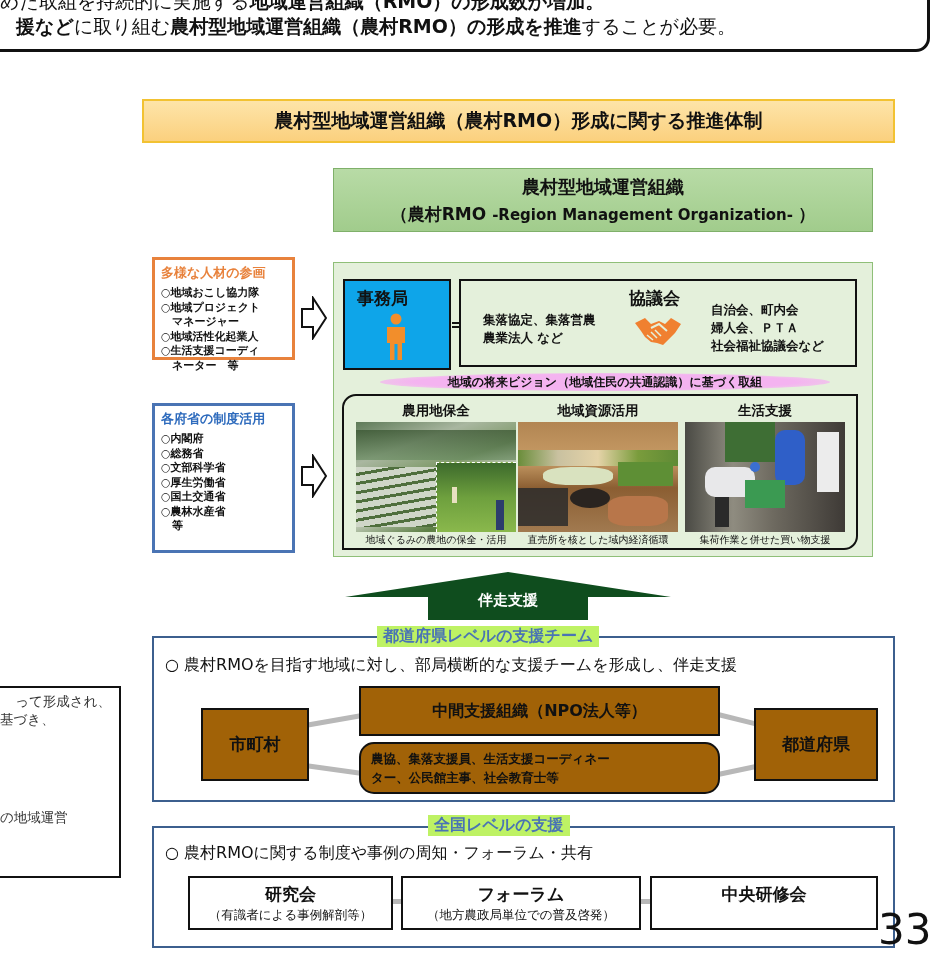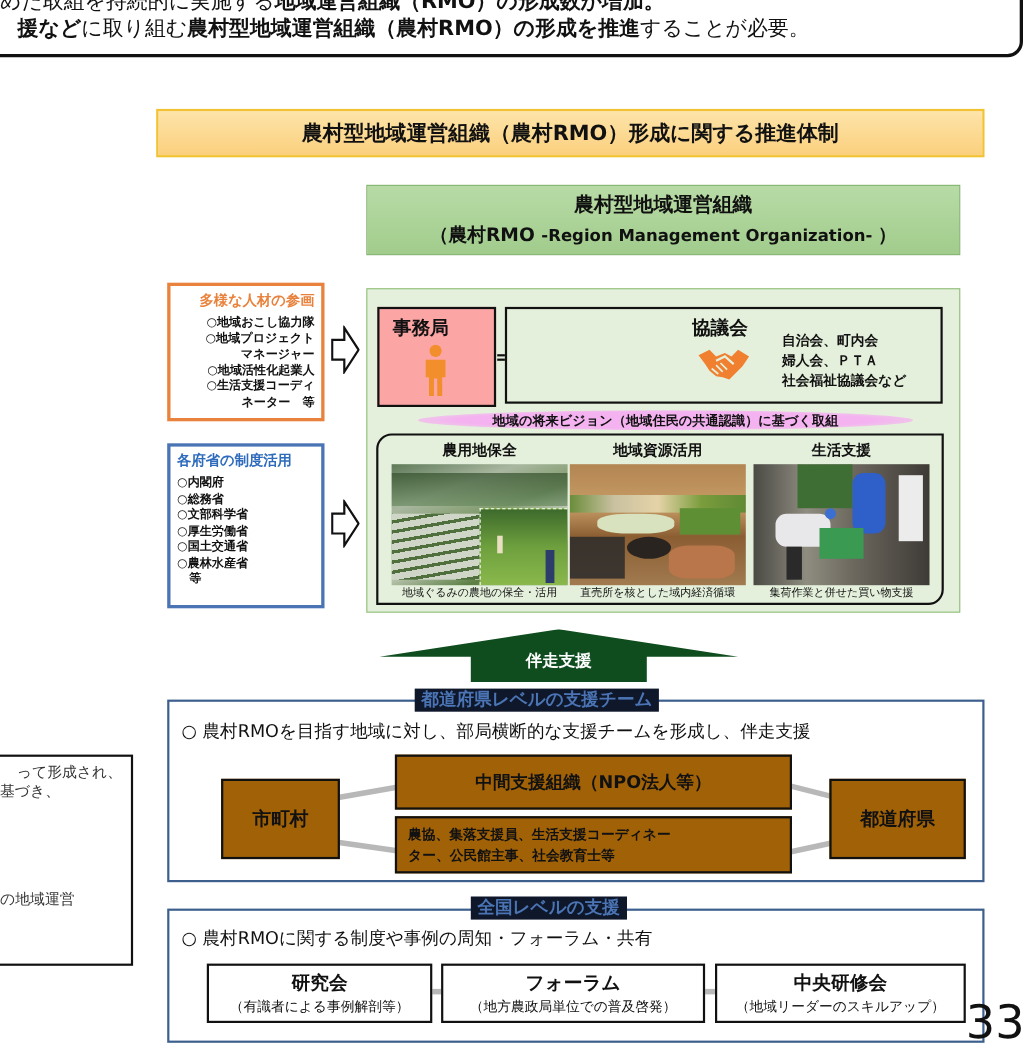--- a/index.html
+++ b/index.html
@@ -18,33 +18,33 @@
   .banner { left: 142px; top: 99px; width: 753px; height: 44px; border: 2px solid #f2c232; background: linear-gradient(#fde4a9, #fbd07e); display: flex; align-items: center; justify-content: center; font-size: 19px; font-weight: bold; }
 
   
   .rmo-head { left: 333px; top: 168px; width: 540px; height: 64px; background: linear-gradient(#b8dba6, #a1cc8c); border: 1px solid #7fb06a; text-align: center; font-weight: bold; }
   .rmo-head .l1 { font-size: 18px; line-height: 28px; margin-top: 4px; }
   .rmo-head .l2 { font-size: 17px; line-height: 26px; }
   .rmo-head .l2 .en { font-size: 15px; }
 
   
   .side-box { left: 152px; width: 143px; background: #fff; padding: 4px 6px; }
-  .side-orange { top: 257px; height: 126px; border: 3px solid #e8823c; text-align: right; }
+  .side-orange { top: 257px; height: 103px; border: 3px solid #e8823c; }
   .side-blue { top: 403px; height: 150px; border: 3px solid #4a74b4; }
   .side-title { font-size: 13px; font-weight: bold; margin-bottom: 4px; }
   .side-orange .side-title { color: #e8823c; }
   .side-blue .side-title { color: #2e6bbd; }
   .side-item { font-size: 11px; font-weight: bold; line-height: 14.5px; }
 
   .hollow-arrow { width: 26px; height: 44px; }
 
   
   .green-panel { left: 333px; top: 262px; width: 540px; height: 295px; background: #e4f0db; border: 1px solid #8fbf78; }
 
-  .office-box { left: 343px; top: 279px; width: 108px; height: 91px; border: 2px solid #111; background: #fca5a5; }
+  .office-box { left: 343px; top: 279px; width: 108px; height: 91px; border: 2px solid #111; background: #0ea5e9; }
   .office-title { left: 12px; top: 6px; font-size: 17px; font-weight: bold; }
   .council-box { left: 459px; top: 279px; width: 398px; height: 88px; border: 2px solid #111; background: #e4f0db; }
   .council-title { left: 168px; top: 6px; font-size: 17px; font-weight: bold; }
   .council-left { left: 22px; top: 30px; font-size: 12.5px; font-weight: bold; line-height: 18px; }
   .council-right { left: 250px; top: 20px; font-size: 12.5px; font-weight: bold; line-height: 18px; }
   .eq { left: 452px; top: 322px; width: 8px; height: 6px; border-top: 2px solid #111; border-bottom: 2px solid #111; }
 
   .vision-band { left: 380px; top: 373px; width: 450px; height: 18px; border-radius: 50%; background: radial-gradient(ellipse at center, #f4b3f0 60%, rgba(244,179,240,0) 100%); font-size: 12px; font-weight: bold; text-align: center; line-height: 18px; }
 
   .activities { left: 342px; top: 394px; width: 516px; height: 156px; border: 2px solid #111; border-radius: 14px 0 14px 0; background: #e4f0db; }
@@ -52,28 +52,28 @@
   .act-title { font-size: 13.5px; font-weight: bold; line-height: 20px; }
   .act-photo { width: 160px; height: 110px; margin: 2px auto 0; position: relative; overflow: hidden; }
   .act-caption { font-size: 10px; line-height: 16px; white-space: nowrap; }
 
   
   .up-arrow { left: 345px; top: 572px; width: 326px; height: 48px; }
   .up-label { left: 428px; top: 587px; width: 160px; height: 28px; color: #fff; font-weight: bold; font-size: 15px; text-align: center; line-height: 26px; }
 
   
   .pref-box { left: 152px; top: 636px; width: 743px; height: 166px; border: 2px solid #3c5f8e; }
-  .legend-title { background: #0f172a; color: #4a74b4; font-weight: bold; font-size: 16px; padding: 0 6px; white-space: nowrap; }
+  .legend-title { background: #bef264; color: #4a74b4; font-weight: bold; font-size: 16px; padding: 0 6px; white-space: nowrap; }
   .pref-legend { left: 377px; top: 626px; }
   .pref-desc { left: 165px; top: 655px; font-size: 16px; white-space: nowrap; }
   .plain-box { border: 2px solid #111; background: #a16207; font-weight: bold; display: flex; align-items: center; justify-content: center; text-align: center; }
   .muni { left: 201px; top: 708px; width: 108px; height: 73px; font-size: 17px; }
   .pref { left: 754px; top: 708px; width: 124px; height: 73px; font-size: 17px; }
   .mid1 { left: 359px; top: 686px; width: 361px; height: 50px; font-size: 16px; }
-  .mid2 { left: 359px; top: 742px; width: 361px; height: 52px; font-size: 12.5px; justify-content: flex-start; text-align: left; padding-left: 10px; line-height: 19px; }
+  .mid2 { left: 359px; top: 742px; width: 361px; height: 52px; font-size: 12.5px; justify-content: flex-start; text-align: left; padding-left: 10px; line-height: 19px; border-radius: 15px; }
   .connector { background: #b8b8b8; height: 5px; transform-origin: left center; }
 
   
   .nat-box { left: 152px; top: 826px; width: 743px; height: 122px; border: 2px solid #3c5f8e; }
   .nat-legend { left: 428px; top: 815px; }
   .nat-desc { left: 165px; top: 843px; font-size: 16px; white-space: nowrap; }
   .nat-card { top: 876px; height: 54px; border: 2px solid #111; background: #fff; text-align: center; }
   .nat-card .t { font-size: 17px; font-weight: bold; line-height: 24px; margin-top: 4px; }
   .nat-card .s { font-size: 12.5px; line-height: 18px; white-space: nowrap; }
   .nat-conn { top: 899px; height: 5px; width: 10px; background: #b8b8b8; }
@@ -137,20 +137,24 @@
   <span class="abs office-title">事務局</span>
   <svg class="abs" style="left:38px; top:32px;" width="26" height="48" viewBox="0 0 26 48">
     <circle cx="13" cy="6" r="5.5" fill="#f28e2b"></circle>
     <path d="M4,14 H22 V30 H19 V47 H14.5 V31 H11.5 V47 H7 V30 H4 Z" fill="#f28e2b"></path>
   </svg>
 </div>
 <div class="abs eq"></div>
 
 <div class="abs council-box">
   <span class="abs council-title">協議会</span>
+  <div class="abs council-left">
+    <div>集落協定、集落営農</div>
+    <div>農業法人 など</div>
+  </div>
   <svg class="abs" style="left:172px; top:34px;" width="50" height="32" viewBox="0 0 50 32">
     <path d="M2,8 L12,3 L18,9 L26,6 L32,9 L38,3 L48,9 L42,18 L30,30 L24,28 L18,27 L12,22 L8,16 Z" fill="#f08030"></path>
     <path d="M18,13 L26,9 L34,16" stroke="#e4f0db" stroke-width="2" fill="none"></path>
     <path d="M14,20 L20,25 M18,17 L24,23 M22,15 L28,21" stroke="#e4f0db" stroke-width="1.5" fill="none"></path>
   </svg>
   <div class="abs council-right">
     <div>自治会、町内会</div>
     <div>婦人会、ＰＴＡ</div>
     <div>社会福祉協議会など</div>
   </div>
@@ -237,21 +241,20 @@
 <div class="abs nat-card" style="left:188px; width:205px;">
   <div class="t">研究会</div>
   <div class="s">（有識者による事例解剖等）</div>
 </div>
 <div class="abs nat-card" style="left:401px; width:240px;">
   <div class="t">フォーラム</div>
   <div class="s">（地方農政局単位での普及啓発）</div>
 </div>
 <div class="abs nat-card" style="left:650px; width:228px;">
   <div class="t">中央研修会</div>
-  <div class="s">（地域リーダーのスキルアップ）</div>
 </div>
 
 <div class="abs page-num">33</div>
 
 <div class="abs left-note">
   <span style="right:8px; top:5px;">って形成され、</span>
   <span style="left:8px; top:23px;">基づき、</span>
   <span style="left:8px; top:121px;">の地域運営</span>
 </div>
 

